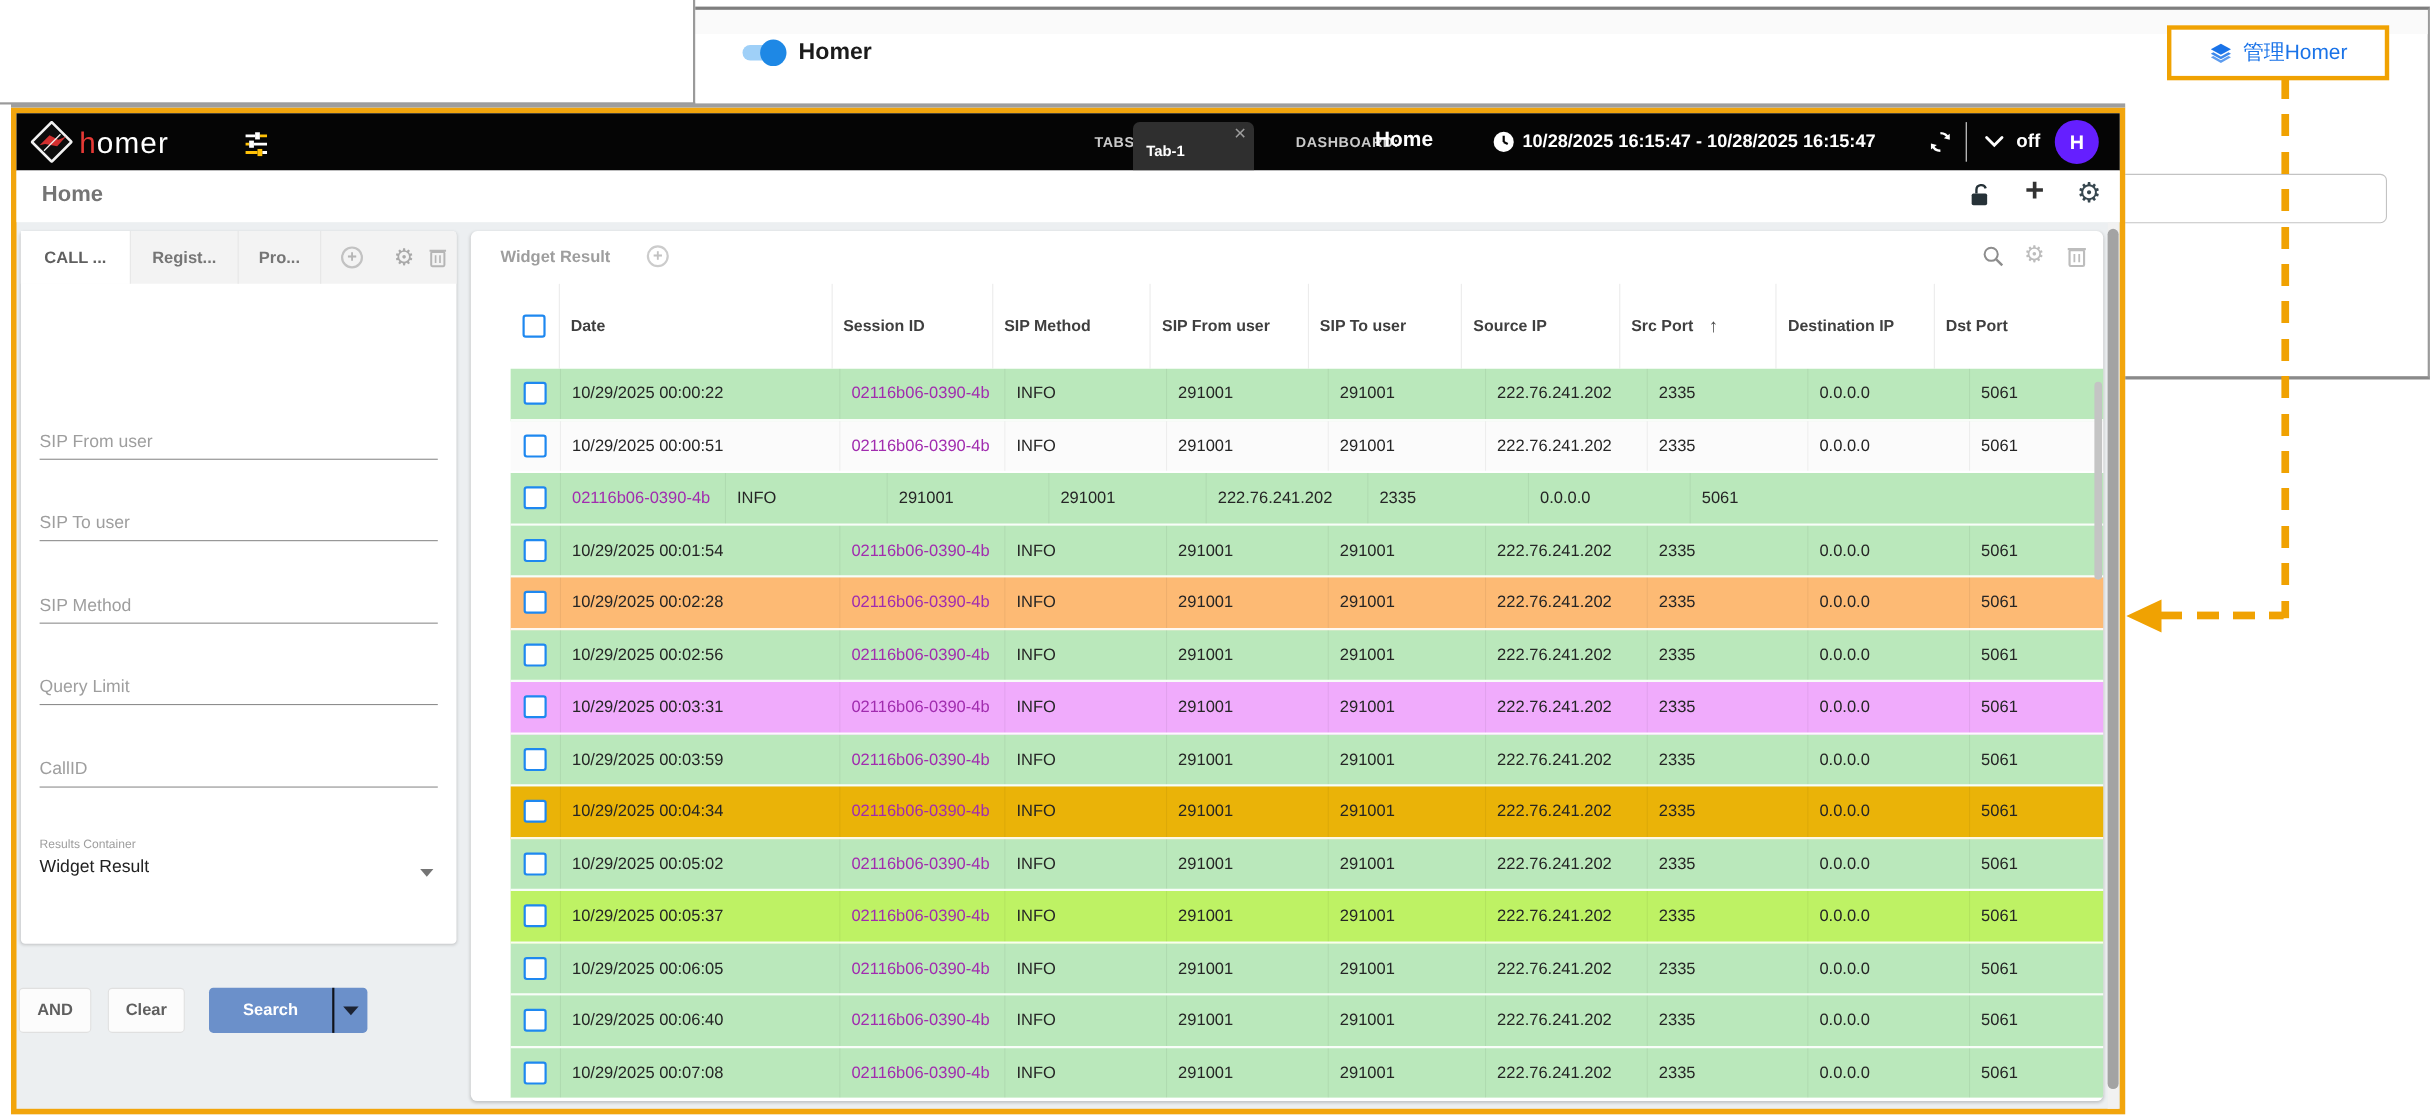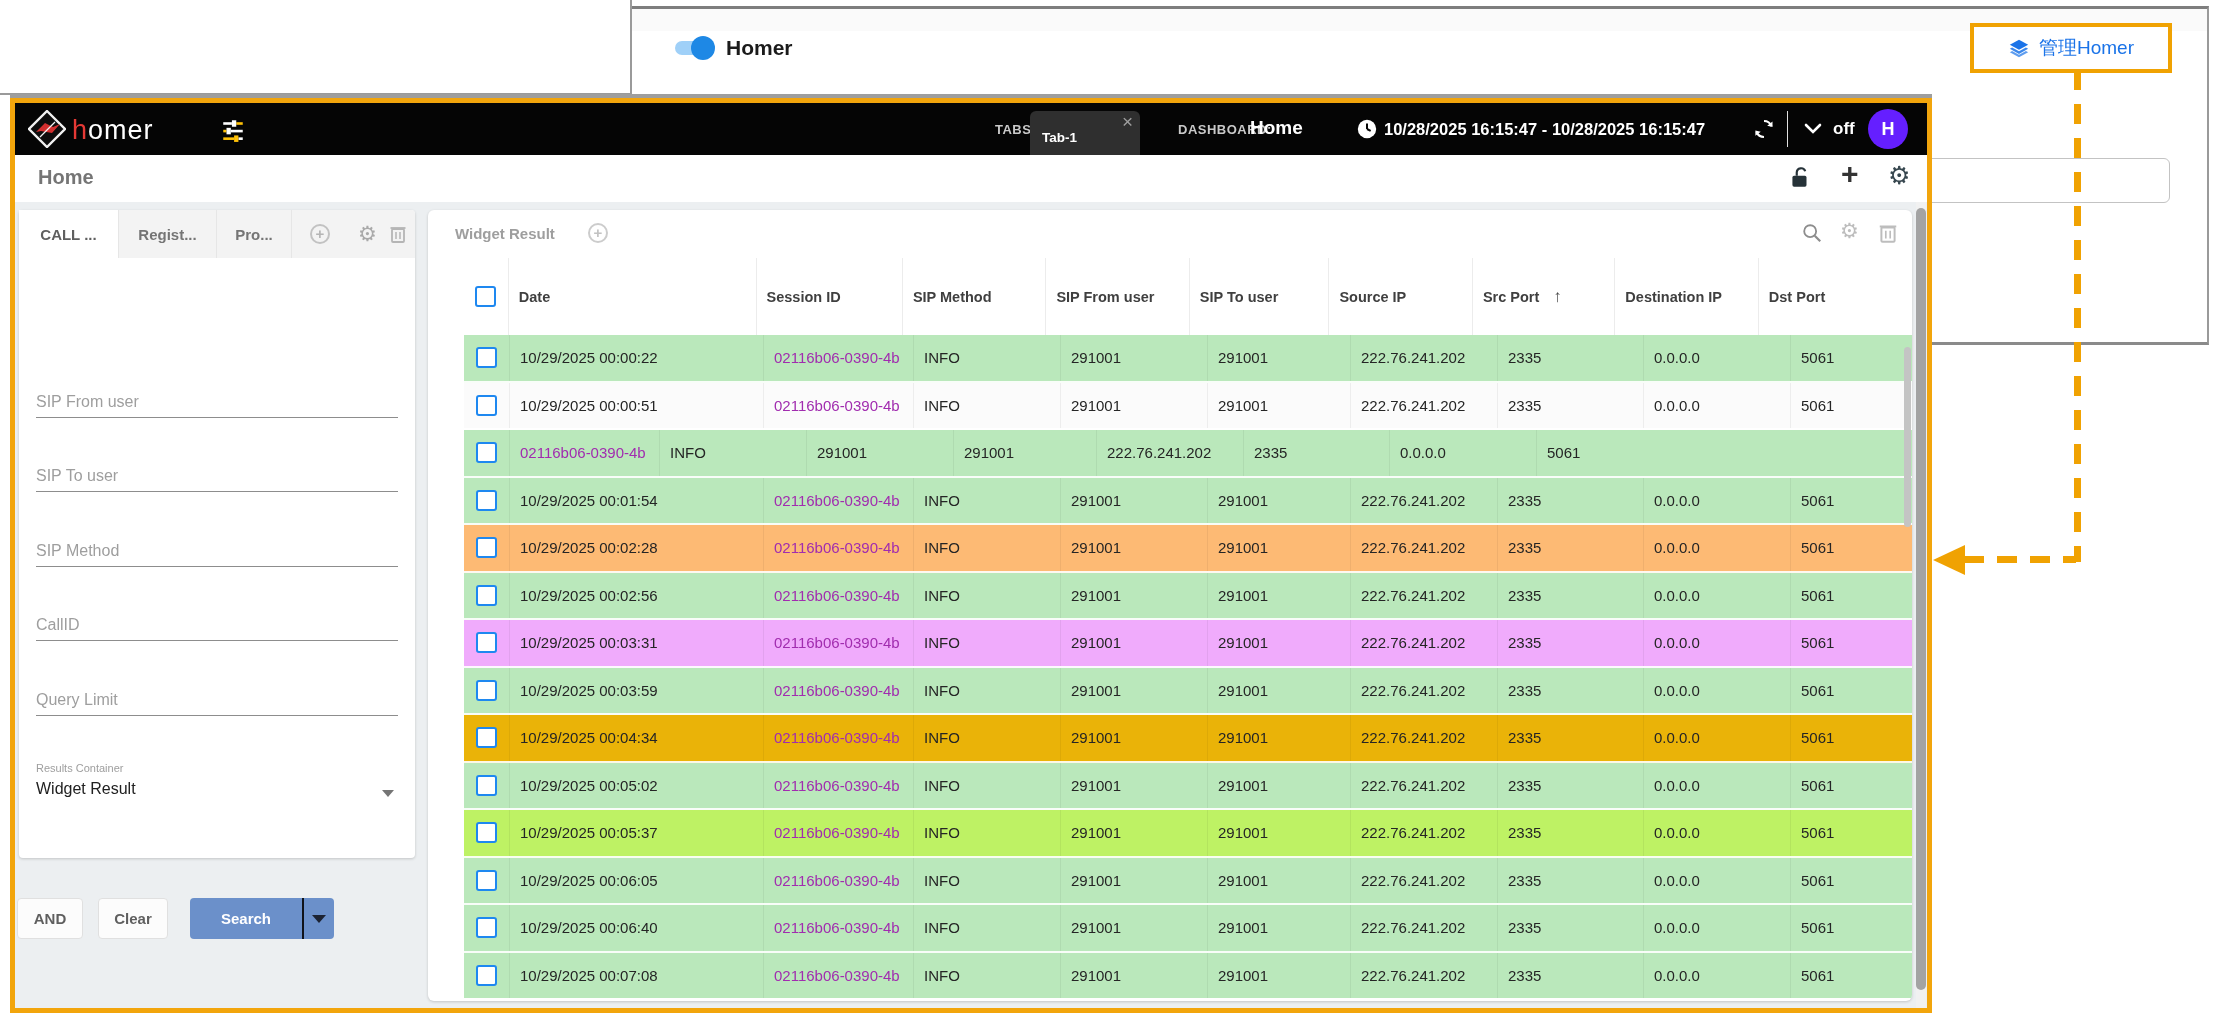--- a/index.html
+++ b/index.html
@@ -265,25 +265,25 @@
 
         <div class="field">
           <div class="flabel">SIP To user</div>
         </div>
 
         <div class="field">
           <div class="flabel">SIP Method</div>
         </div>
 
         <div class="field">
+          <div class="flabel">Query Limit</div>
+        </div>
+
+        <div class="field">
           <div class="flabel">CallID</div>
-        </div>
-
-        <div class="field">
-          <div class="flabel">Query Limit</div>
         </div>
       </div>
 
     <div id="results-container" class="abs">
       <div id="results-label">Results Container</div>
       <div id="results-value">Widget Result</div>
       <div id="results-caret"></div>
     </div>
 
     <div id="sidebar-buttons" class="abs">

